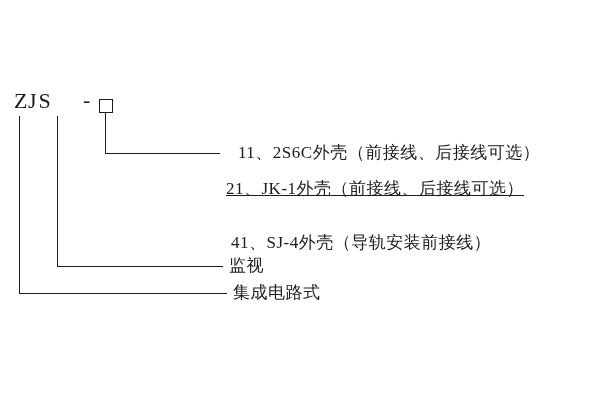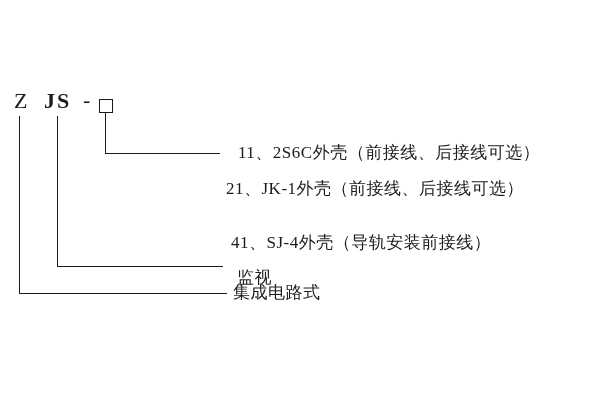--- a/index.html
+++ b/index.html
@@ -46,32 +46,32 @@
     letter-spacing: 0.5px;
     white-space: nowrap;
   }
 </style>
 </head>
 <body>
 
 <div class="stage">
 
   <span class="model-char" style="left:14px; top:90px;">Z</span>
-  <span class="model-char" style="left:44px; top:90px;font-weight:bold;">JS</span>
+  <span class="model-char" style="left:28px; top:90px;">JS</span>
   <span class="model-char" style="left:83px; top:89px;">-</span>
   <span class="placeholder-box" style="left:99px; top:99px;"></span>
 
   <div class="line" style="left:105px; top:113px; width:1px; height:41px;"></div>
   <div class="line" style="left:105px; top:153px; width:115px; height:1px;"></div>
 
   <div class="line" style="left:57px; top:116px; width:1px; height:151px;"></div>
   <div class="line" style="left:57px; top:266px; width:166px; height:1px;"></div>
 
   <div class="line" style="left:19px; top:116px; width:1px; height:178px;"></div>
   <div class="line" style="left:19px; top:293px; width:208px; height:1px;"></div>
 
   <div class="expl" style="left:238px; top:143px;">11、2S6C外壳（前接线、后接线可选）</div>
-  <div class="expl" style="left:226px; top:179px;">21、JK-1外壳（前接线、后接线可选）</div>
+  <div class="expl" style="left:226px; top:179px;text-decoration:underline;">21、JK-1外壳（前接线、后接线可选）</div>
   <div class="expl" style="left:231px; top:233px;">41、SJ-4外壳（导轨安装前接线）</div>
-  <div class="expl" style="left:229px; top:268px;margin-left:8px;">监视</div>
+  <div class="expl" style="left:229px; top:256px;">监视</div>
   <div class="expl" style="left:233px; top:283px;text-align:right;">集成电路式</div>
 
 </div>
 
 </body></html>

